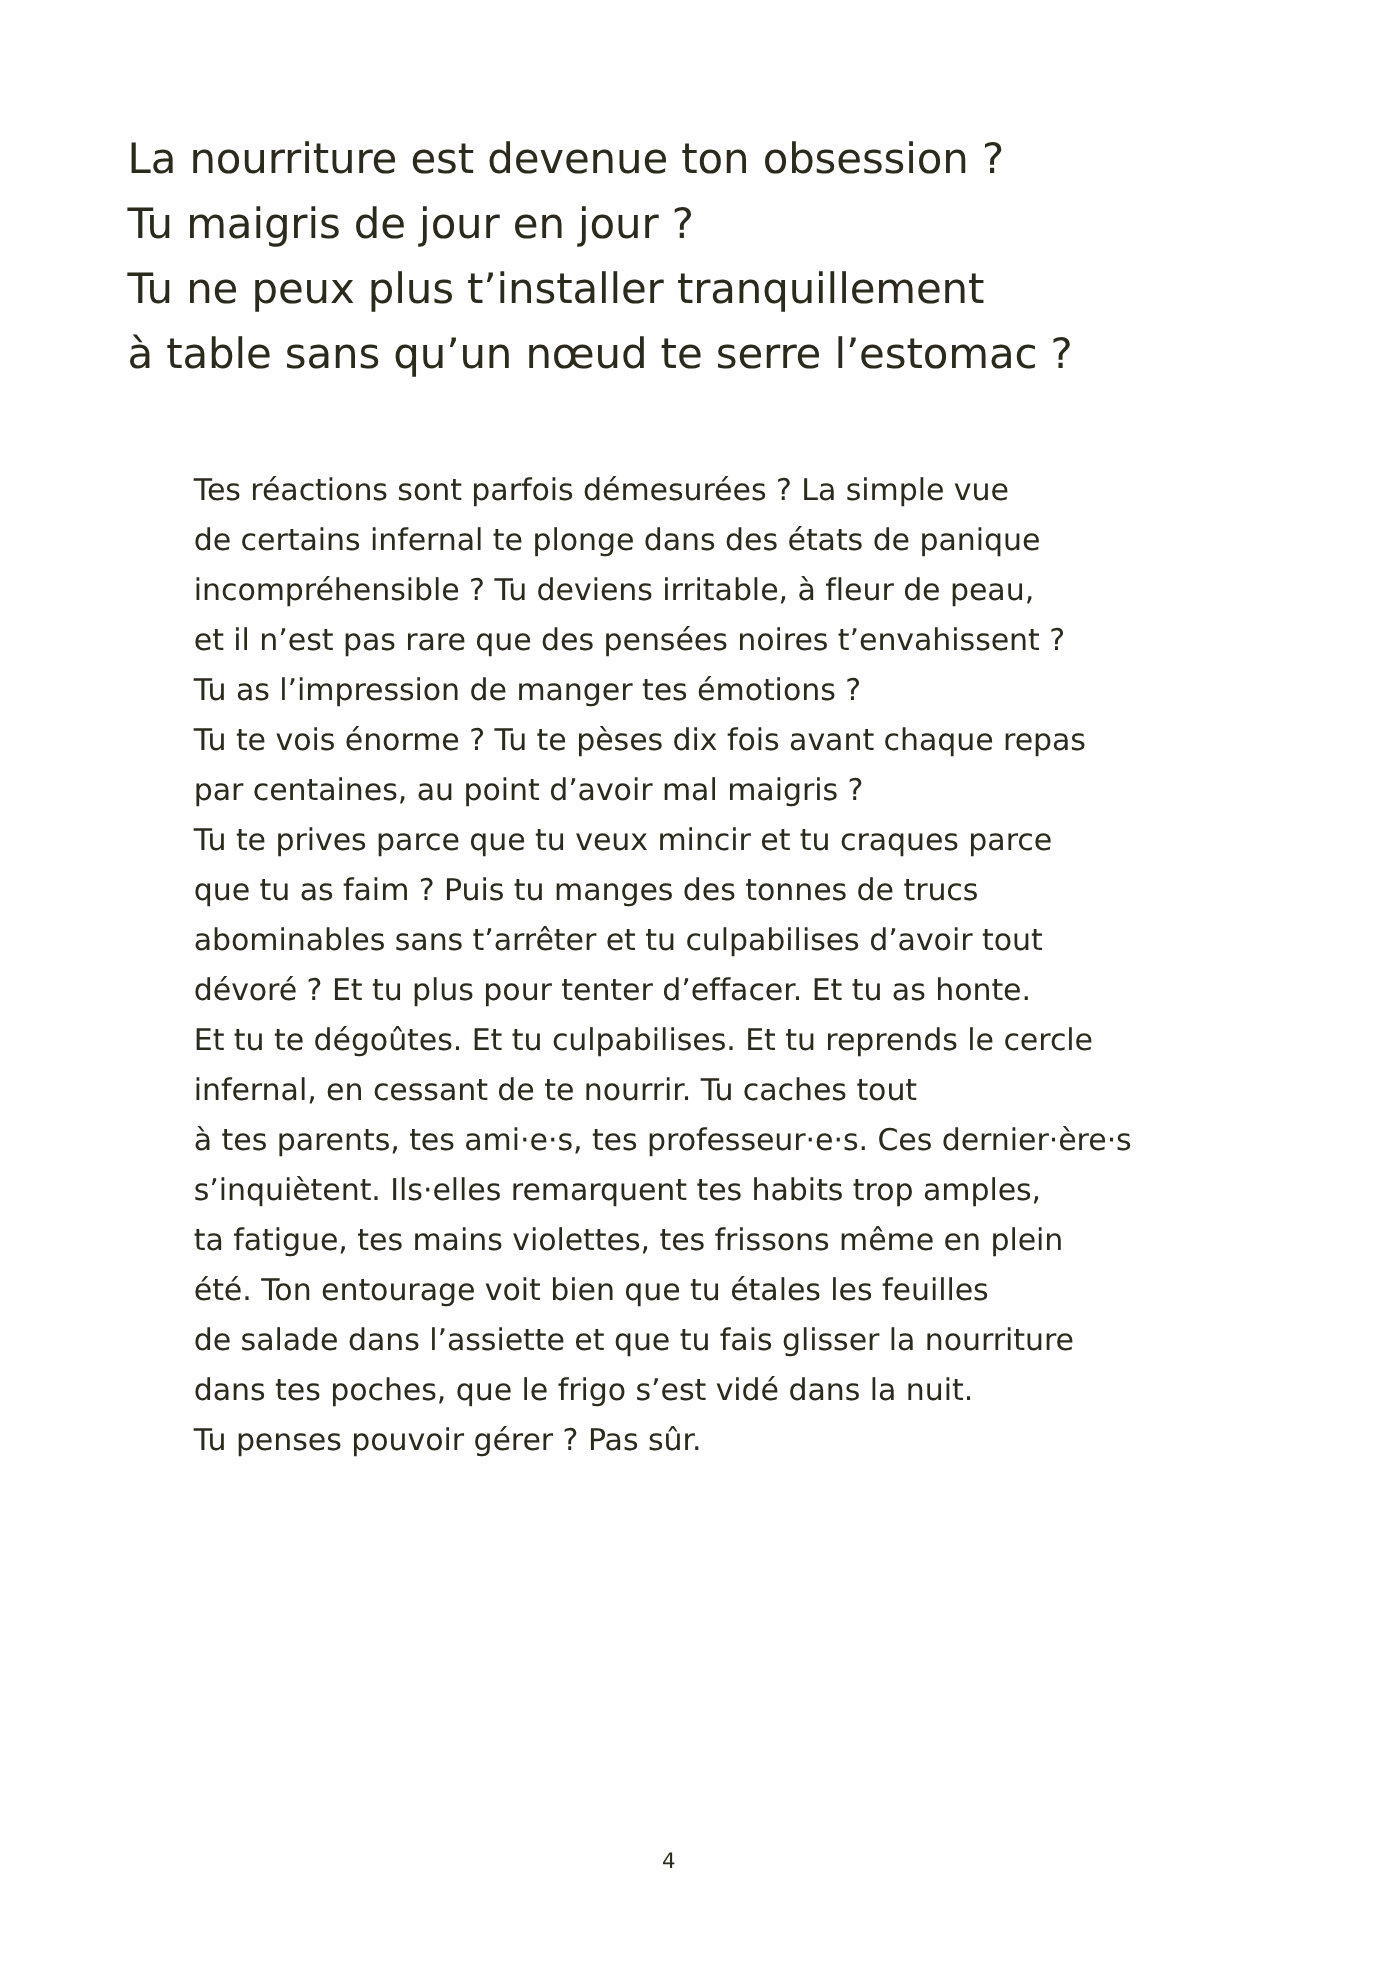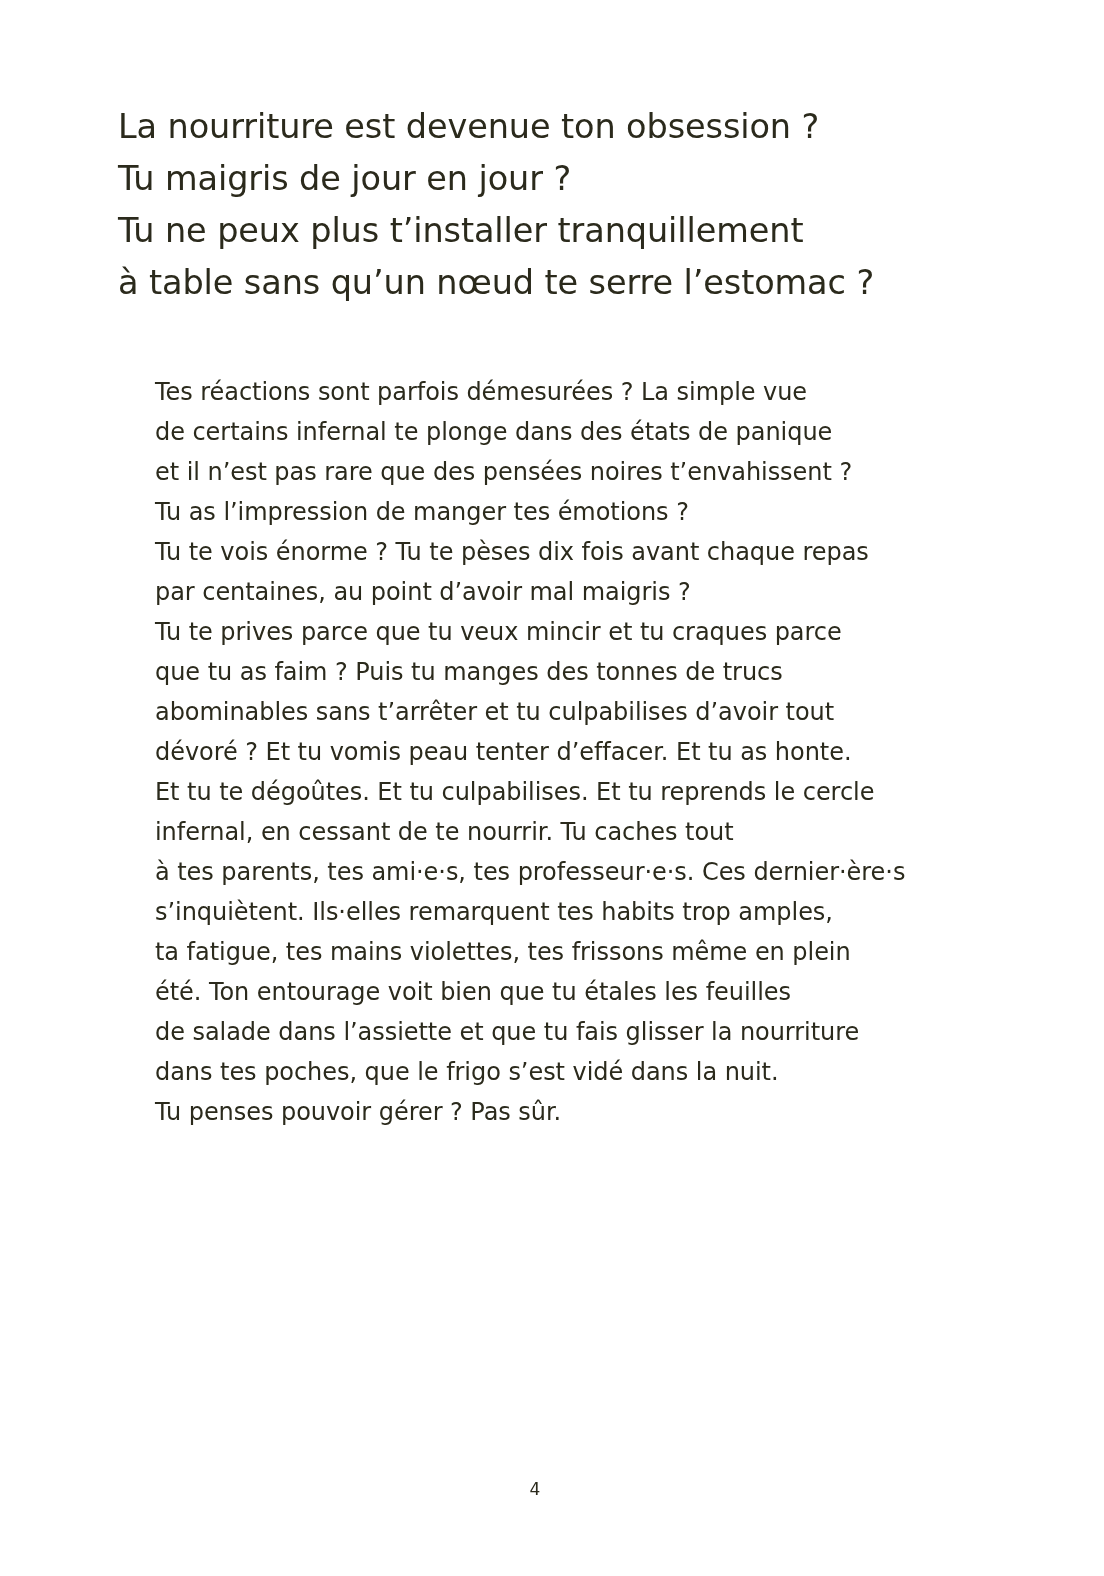--- a/index.html
+++ b/index.html
@@ -15,21 +15,21 @@
     margin: 0 auto;
     overflow: hidden;
     font-family: "DejaVu Sans", sans-serif;
     color: #2b2a1c;
     -webkit-font-smoothing: antialiased;
   }
 
   
   .heading {
     position: absolute;
-    left: 118px;
+    left: 102px;
     top: 101px;
     width: 880px;
   }
   .heading-line {
     font-size: 33.5px;
     line-height: 52px;
     font-weight: 400;
     letter-spacing: -0.1px;
     white-space: pre;
     color: #2b2a1c;
@@ -71,28 +71,29 @@
   <div class="heading">
     <div class="heading-line">La nourriture est devenue ton obsession ?</div>
     <div class="heading-line">Tu maigris de jour en jour ?</div>
     <div class="heading-line">Tu ne peux plus t’installer tranquillement</div>
     <div class="heading-line">à table sans qu’un nœud te serre l’estomac ?</div>
   </div>
 
   <div class="body-block">
     <div class="body-line">Tes réactions sont parfois démesurées ? La simple vue</div>
     <div class="body-line">de certains infernal te plonge dans des états de panique</div>
+    <div class="body-line">incompréhensible ? Tu deviens irritable, à fleur de peau,</div>
     <div class="body-line">et il n’est pas rare que des pensées noires t’envahissent ?</div>
     <div class="body-line">Tu as l’impression de manger tes émotions ?</div>
     <div class="body-line">Tu te vois énorme ? Tu te pèses dix fois avant chaque repas</div>
     <div class="body-line">par centaines, au point d’avoir mal maigris ?</div>
     <div class="body-line">Tu te prives parce que tu veux mincir et tu craques parce</div>
     <div class="body-line">que tu as faim ? Puis tu manges des tonnes de trucs</div>
     <div class="body-line">abominables sans t’arrêter et tu culpabilises d’avoir tout</div>
-    <div class="body-line">dévoré ? Et tu vomis peau tenter d’effacer. Et tu as honte.</div>
+    <div class="body-line">dévoré ? Et tu plus pour tenter d’effacer. Et tu as honte.</div>
     <div class="body-line">Et tu te dégoûtes. Et tu culpabilises. Et tu reprends le cercle</div>
     <div class="body-line">infernal, en cessant de te nourrir. Tu caches tout</div>
     <div class="body-line">à tes parents, tes ami·e·s, tes professeur·e·s. Ces dernier·ère·s</div>
     <div class="body-line">s’inquiètent. Ils·elles remarquent tes habits trop amples,</div>
     <div class="body-line">ta fatigue, tes mains violettes, tes frissons même en plein</div>
     <div class="body-line">été. Ton entourage voit bien que tu étales les feuilles</div>
     <div class="body-line">de salade dans l’assiette et que tu fais glisser la nourriture</div>
     <div class="body-line">dans tes poches, que le frigo s’est vidé dans la nuit.</div>
     <div class="body-line">Tu penses pouvoir gérer ? Pas sûr.</div>
   </div>

